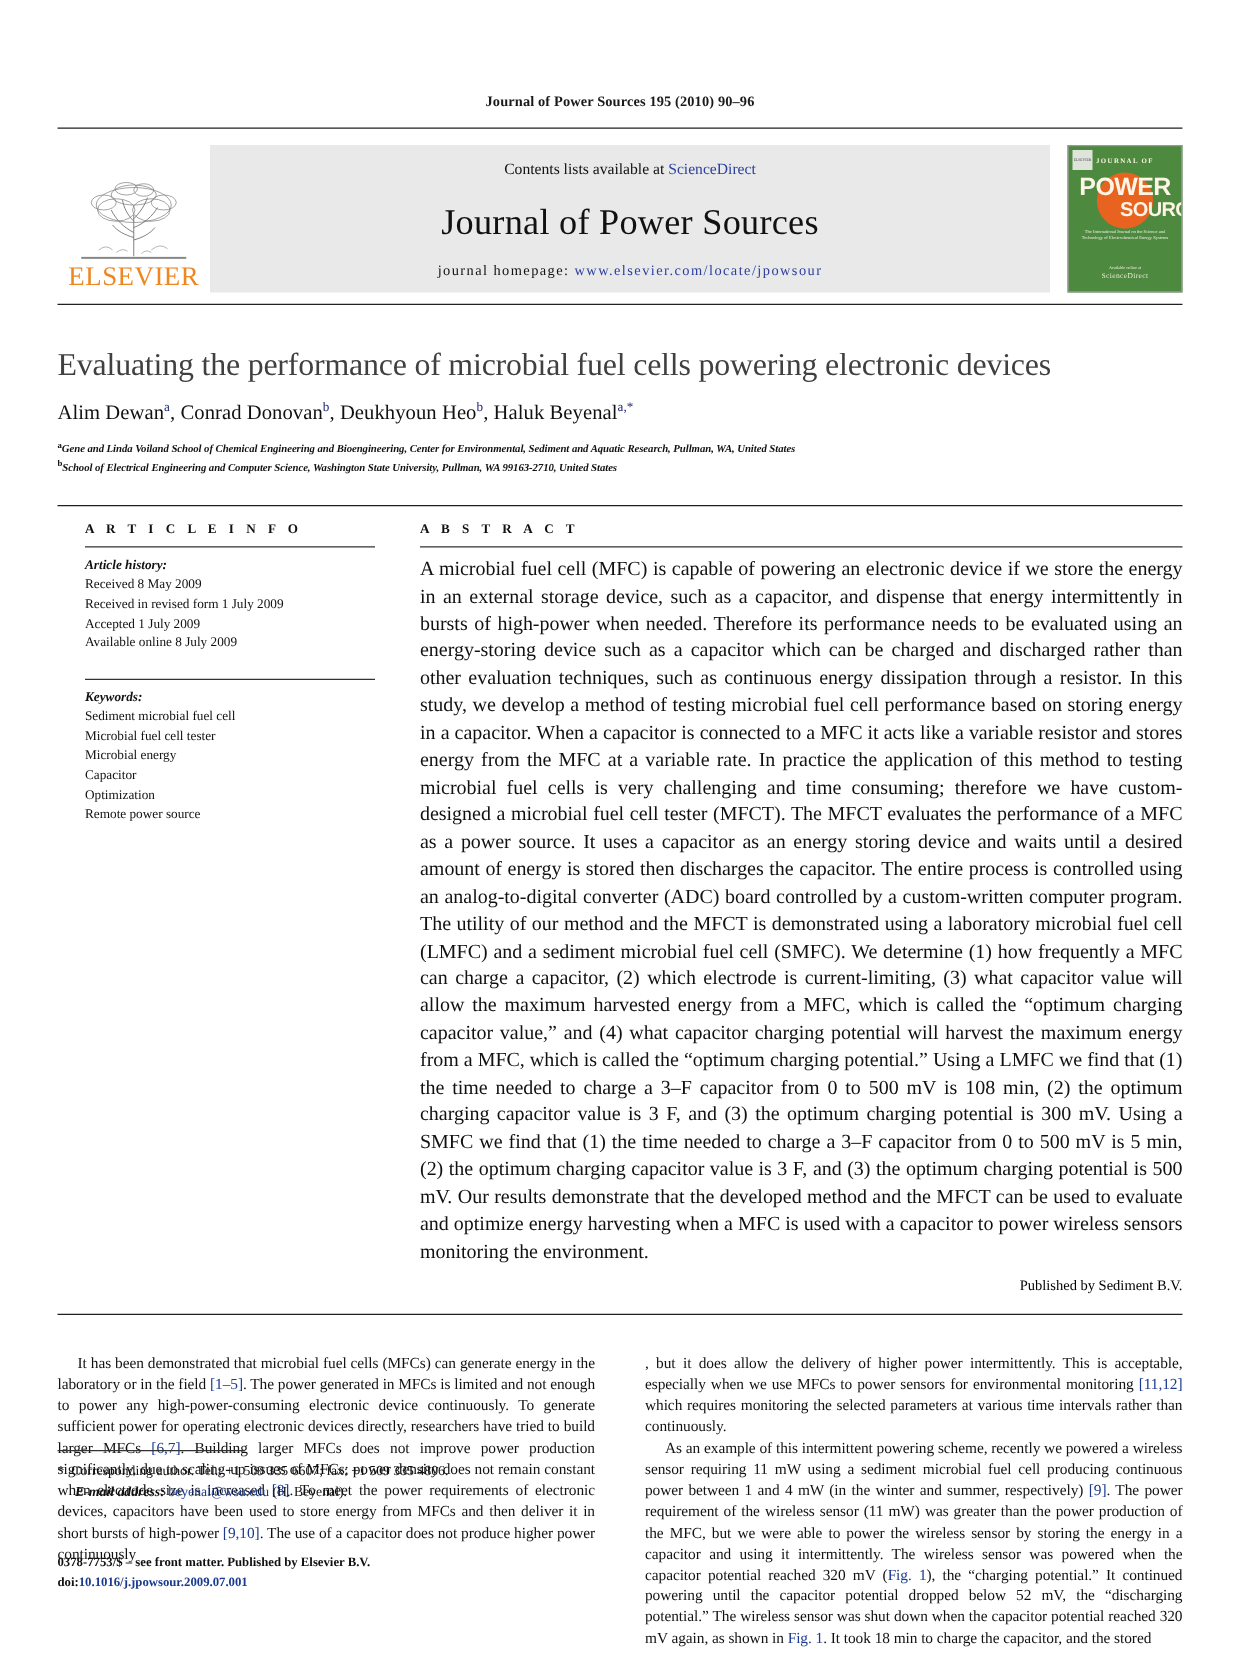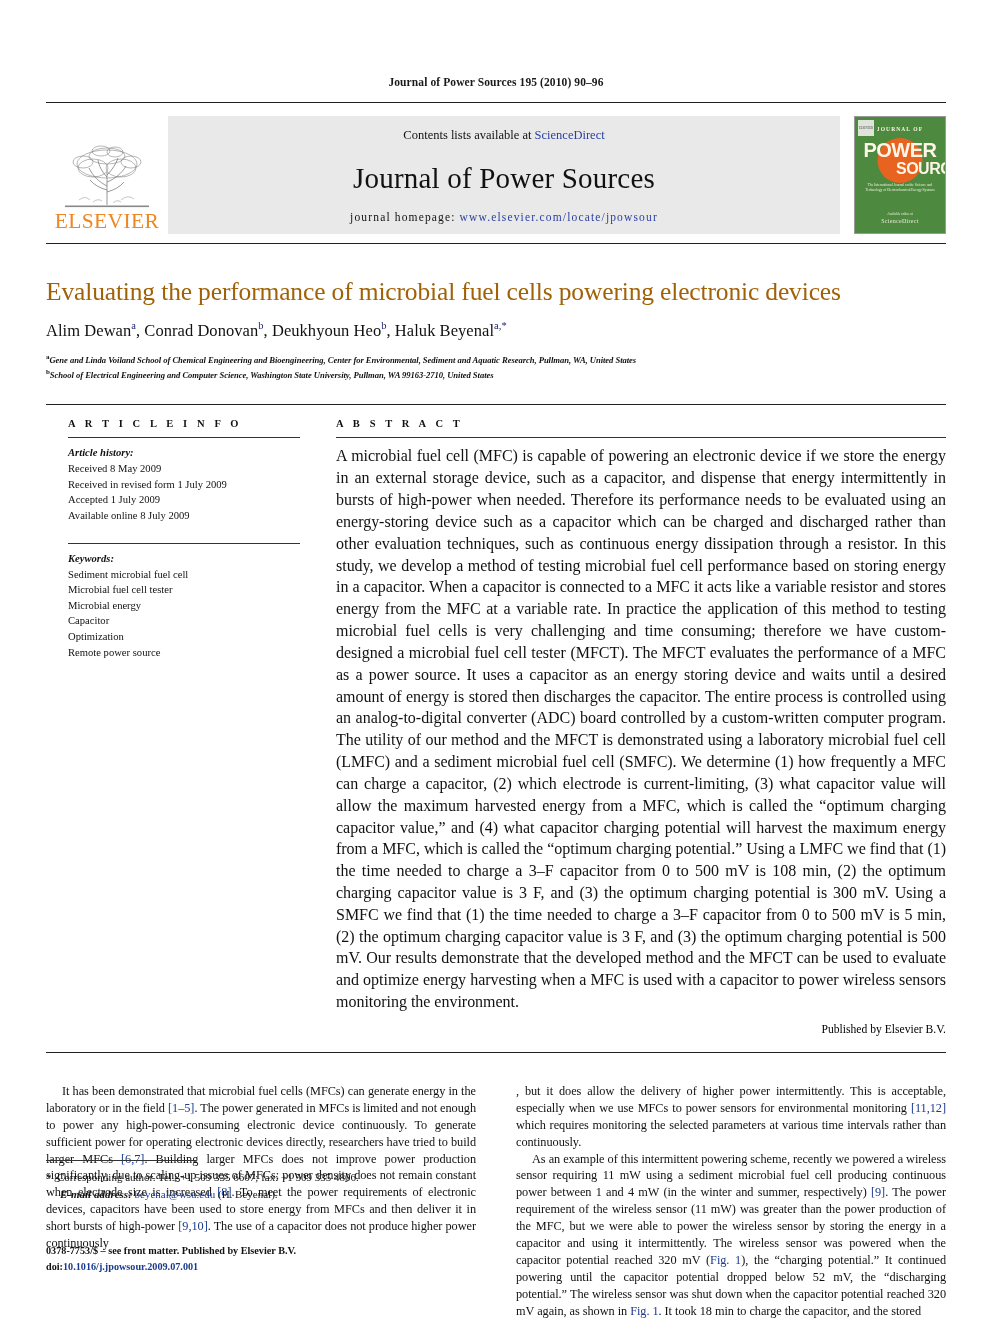--- a/index.html
+++ b/index.html
@@ -118,21 +118,21 @@
   .mast-rule { border-bottom: 1.6px solid #231f20; margin: 9px 46px 0 46px; }
 
   
   .titleblock { margin: 33px 46px 0 46px; }
   h1.paper-title {
     font-size: 25.5px;
     font-weight: normal;
     line-height: 1.18;
     margin: 0 0 13px 0;
     letter-spacing: -0.15px;
-    color: #a16207;
+    color: #404040;
   }
   .authors {
     font-size: 16.5px;
     margin: 0 0 11px 0;
     color: #111;
     letter-spacing: 0.05px;
   }
   .authors sup { font-size: 10.5px; color: #1a1f6e; vertical-align: super; }
   .authors .star { color: #1a1f6e; }
   .affil {
@@ -339,21 +339,21 @@
         <div>Remote power source</div>
       </div>
     </div>
 
     <div class="col-gap"></div>
 
     <div class="col-abs">
       <div class="sec-head">A B S T R A C T</div>
       <div class="thin-rule"></div>
       <div class="abs-text">A microbial fuel cell (MFC) is capable of powering an electronic device if we store the energy in an external storage device, such as a capacitor, and dispense that energy intermittently in bursts of high-power when needed. Therefore its performance needs to be evaluated using an energy-storing device such as a capacitor which can be charged and discharged rather than other evaluation techniques, such as continuous energy dissipation through a resistor. In this study, we develop a method of testing microbial fuel cell performance based on storing energy in a capacitor. When a capacitor is connected to a MFC it acts like a variable resistor and stores energy from the MFC at a variable rate. In practice the application of this method to testing microbial fuel cells is very challenging and time consuming; therefore we have custom-designed a microbial fuel cell tester (MFCT). The MFCT evaluates the performance of a MFC as a power source. It uses a capacitor as an energy storing device and waits until a desired amount of energy is stored then discharges the capacitor. The entire process is controlled using an analog-to-digital converter (ADC) board controlled by a custom-written computer program. The utility of our method and the MFCT is demonstrated using a laboratory microbial fuel cell (LMFC) and a sediment microbial fuel cell (SMFC). We determine (1) how frequently a MFC can charge a capacitor, (2) which electrode is current-limiting, (3) what capacitor value will allow the maximum harvested energy from a MFC, which is called the “optimum charging capacitor value,” and (4) what capacitor charging potential will harvest the maximum energy from a MFC, which is called the “optimum charging potential.” Using a LMFC we find that (1) the time needed to charge a 3–F capacitor from 0 to 500 mV is 108 min, (2) the optimum charging capacitor value is 3 F, and (3) the optimum charging potential is 300 mV. Using a SMFC we find that (1) the time needed to charge a 3–F capacitor from 0 to 500 mV is 5 min, (2) the optimum charging capacitor value is 3 F, and (3) the optimum charging potential is 500 mV. Our results demonstrate that the developed method and the MFCT can be used to evaluate and optimize energy harvesting when a MFC is used with a capacitor to power wireless sensors monitoring the environment.</div>
-      <div class="abs-pub">Published by Elsevier B.V.</div>
+      <div class="abs-pub">Published by Sediment B.V.</div>
     </div>
   </div>
 
   <div class="abs-rule-bottom"></div>
 
   <div class="body-cols">
     <div class="bcol">
       <p class="body-p"><span>It has been demonstrated that microbial fuel cells (MFCs) can generate energy in the laboratory or in the field </span><span class="ref">[1–5]</span><span>. The power generated in MFCs is limited and not enough to power any high-power-consuming electronic device continuously. To generate sufficient power for operating electronic devices directly, researchers have tried to build larger MFCs </span><span class="ref">[6,7]</span><span>. Building larger MFCs does not improve power production significantly, due to scaling-up issues of MFCs; power density does not remain constant when electrode size is increased </span><span class="ref">[8]</span><span>. To meet the power requirements of electronic devices, capacitors have been used to store energy from MFCs and then deliver it in short bursts of high-power </span><span class="ref">[9,10]</span><span>. The use of a capacitor does not produce higher power continuously</span></p>
     </div>
     <div class="bgap"></div>

